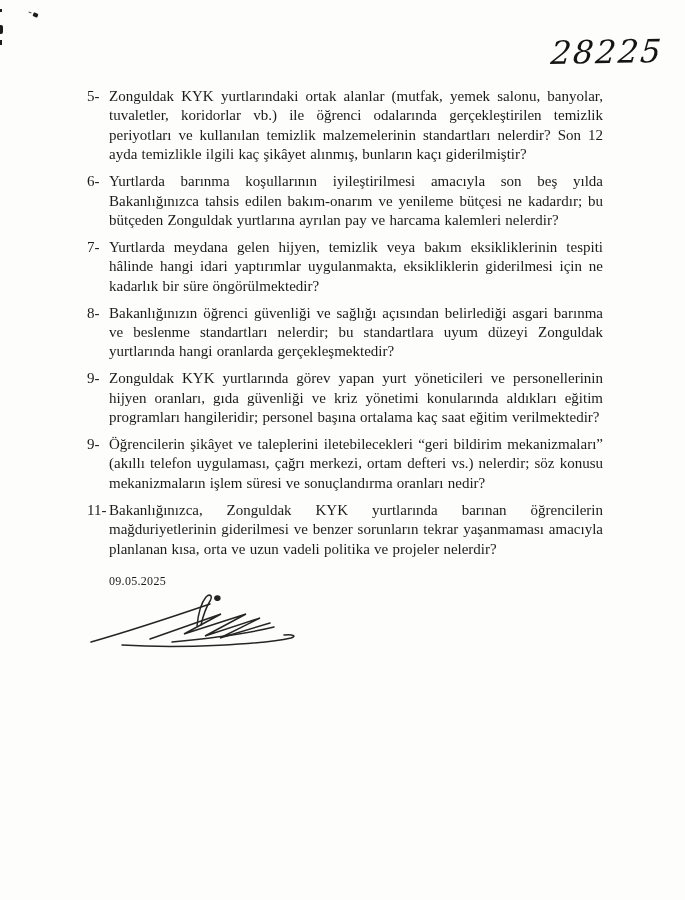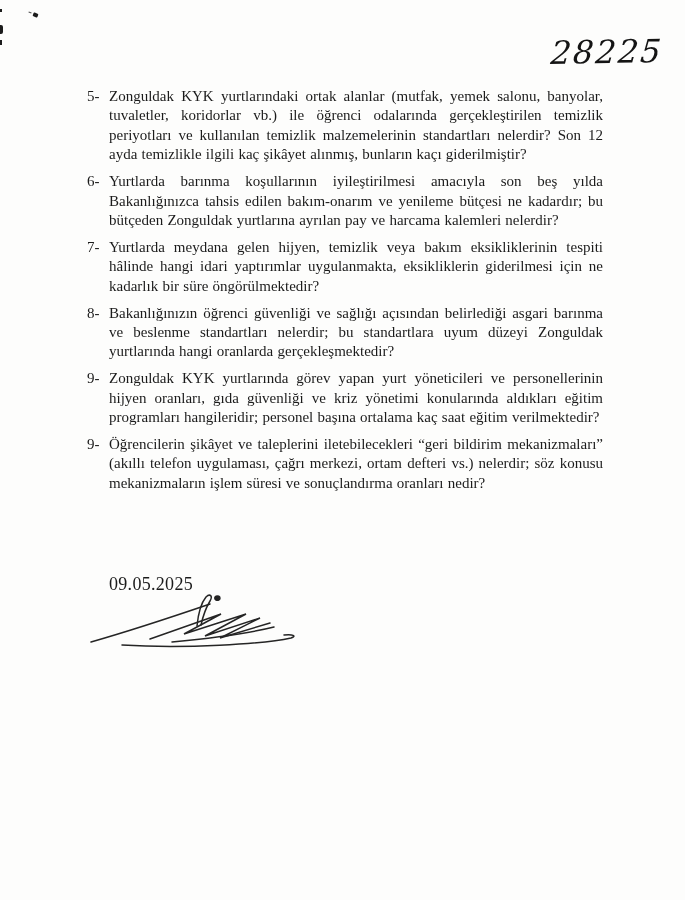--- a/index.html
+++ b/index.html
@@ -44,21 +44,21 @@
   .q .num {
     position: absolute;
     left: 0;
     top: 0;
     white-space: nowrap;
   }
   .date-line {
     position: absolute;
     top: 574px;
     left: 109px;
-    font-size: 18px;
+    font-size: 12px;
     letter-spacing: 0.3px;
   }
   .signature {
     position: absolute;
     top: 594px;
     left: 84px;
   }
   
   .artifact { position: absolute; background: #1c1c1c; }
   .speck-a { left: 33px; top: 13px; width: 5px; height: 4px; border-radius: 1px; transform: rotate(20deg); }
@@ -91,20 +91,23 @@
     </div>
     <div class="q">
       <span class="num">8-</span><span>Bakanlığınızın öğrenci güvenliği ve sağlığı açısından belirlediği asgari barınma ve beslenme standartları nelerdir; bu standartlara uyum düzeyi Zonguldak yurtlarında hangi oranlarda gerçekleşmektedir?</span>
     </div>
     <div class="q">
       <span class="num">9-</span><span>Zonguldak KYK yurtlarında görev yapan yurt yöneticileri ve personellerinin hijyen oranları, gıda güvenliği ve kriz yönetimi konularında aldıkları eğitim programları hangileridir; personel başına ortalama kaç saat eğitim verilmektedir?</span>
     </div>
     <div class="q">
       <span class="num">9-</span><span>Öğrencilerin şikâyet ve taleplerini iletebilecekleri “geri bildirim mekanizmaları” (akıllı telefon uygulaması, çağrı merkezi, ortam defteri vs.) nelerdir; söz konusu mekanizmaların işlem süresi ve sonuçlandırma oranları nedir?</span>
     </div>
+    <div class="q">
+      <span class="num">11-</span><span>Bakanlığınızca, Zonguldak KYK yurtlarında barınan öğrencilerin mağduriyetlerinin giderilmesi ve benzer sorunların tekrar yaşanmaması amacıyla planlanan kısa, orta ve uzun vadeli politika ve projeler nelerdir?</span>
+    </div>
   </div>
 
   <div class="date-line">09.05.2025</div>
 
   <svg class="signature" width="230" height="58" viewBox="0 0 230 58" fill="none" xmlns="http://www.w3.org/2000/svg">
     <g stroke="#252525" stroke-width="1.5" stroke-linecap="round" fill="none">
 
       <path d="M7,48 C35,40 85,24 126,10"></path>
 
       <path d="M113,32 C114,22 117,9 122,3 C126,-1 129,2 126,7 C123,12 119,22 117,31"></path>

